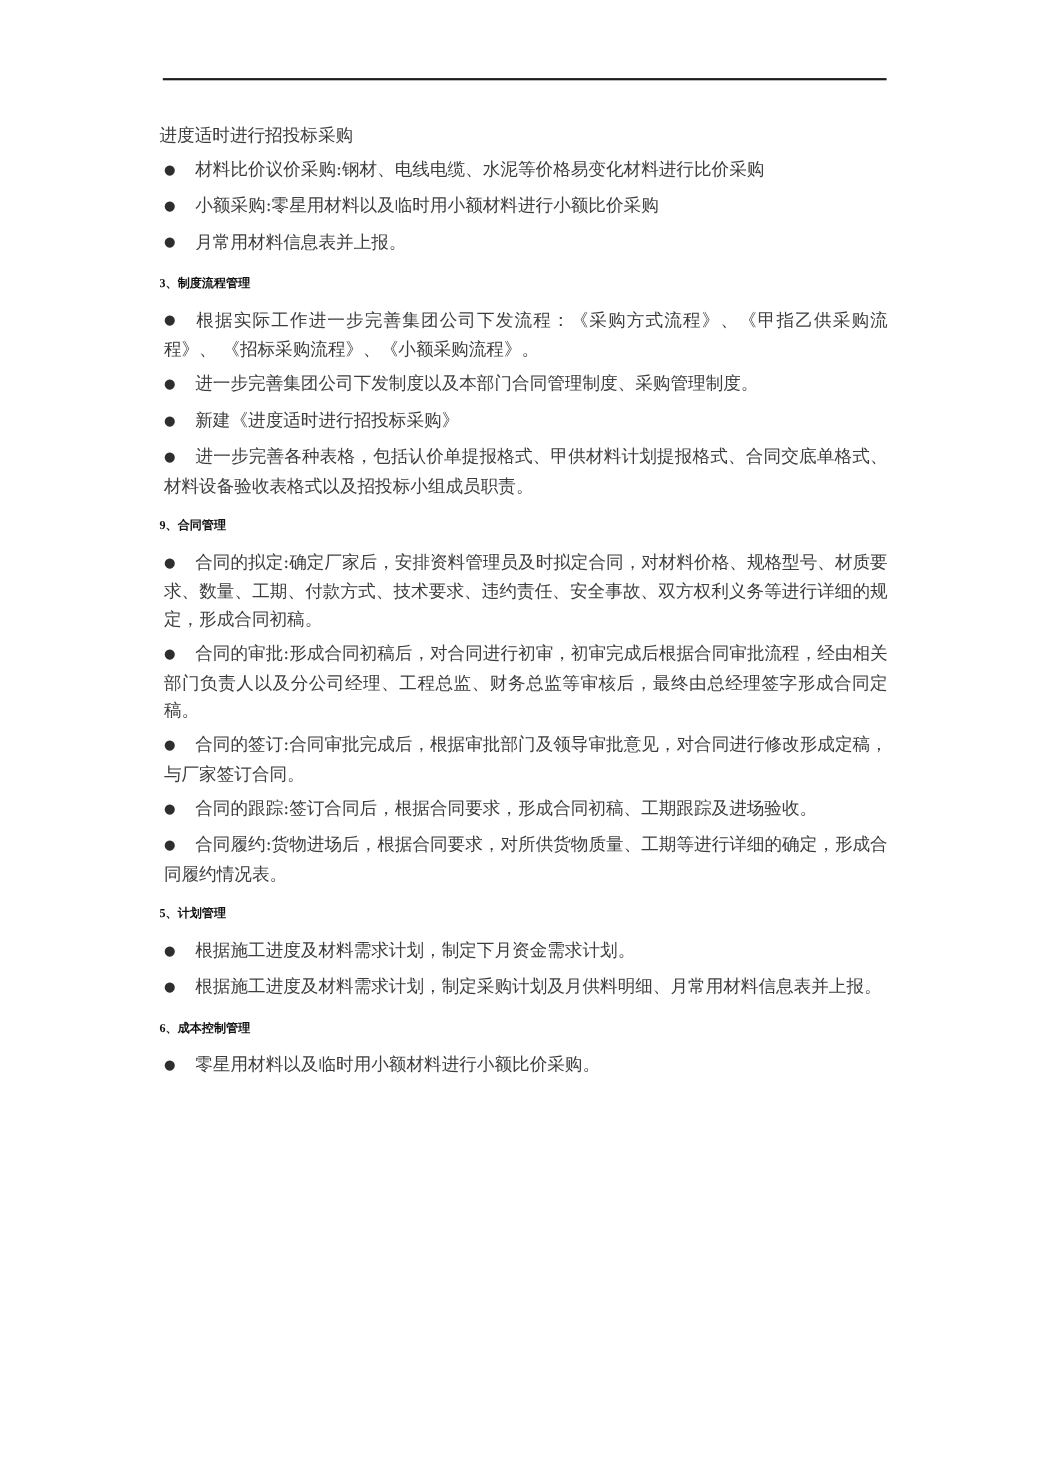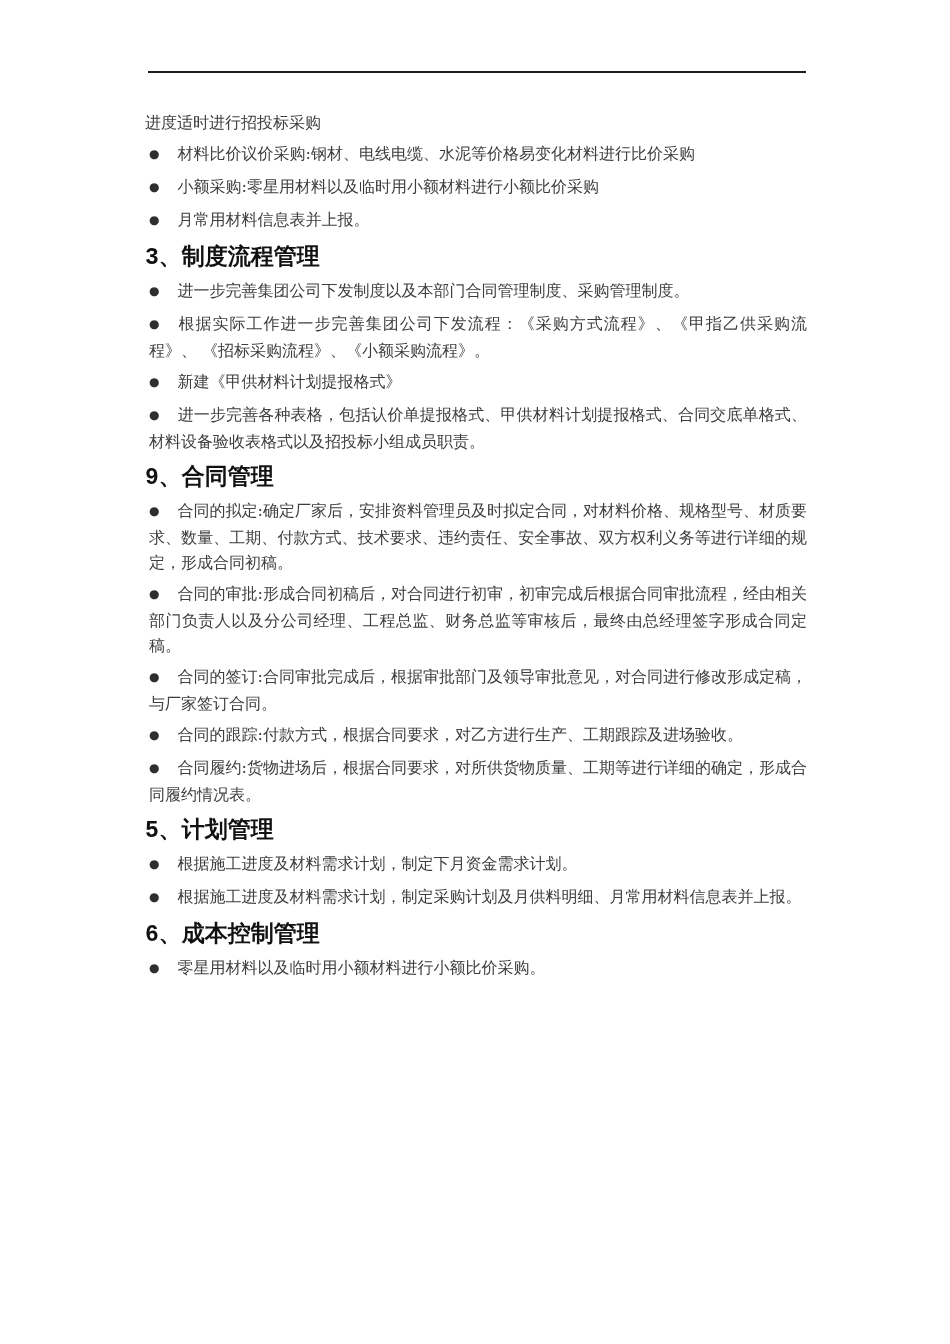--- a/index.html
+++ b/index.html
@@ -41,22 +41,22 @@
   }
   .bullet-mark {
     display: inline-block;
     font-size: 12px;
     color: #2e2e2e;
     margin-right: 18px;
     transform: translateY(-1px);
     font-family: "DejaVu Sans", sans-serif;
   }
   .heading {
-    font-family: Liberation Mono, monospace;
-    font-size: 23px;
+    font-family: Liberation Serif, serif;
+    font-size: 11px;
     font-weight: bold;
     color: #111111;
     margin: 12px 0 8px 0;
     line-height: 24px;
     text-align: left;
   }
   .footer-artifact {
     position: absolute;
     left: 147px;
     top: 1254px;
@@ -70,29 +70,29 @@
 <body>
 
 <div class="page">
   <div class="header-rule"></div>
   <div class="content">
       <p class="para">进度适时进行招投标采购</p>
       <p class="bullet"><span class="bullet-mark">●</span><span class="bullet-text">材料比价议价采购:钢材、电线电缆、水泥等价格易变化材料进行比价采购</span></p>
       <p class="bullet"><span class="bullet-mark">●</span><span class="bullet-text">小额采购:零星用材料以及临时用小额材料进行小额比价采购</span></p>
       <p class="bullet"><span class="bullet-mark">●</span><span class="bullet-text">月常用材料信息表并上报。</span></p>
       <h2 class="heading">3、制度流程管理</h2>
+      <p class="bullet"><span class="bullet-mark">●</span><span class="bullet-text">根据实际工作进一步完善集团公司下发流程：《采购方式流程》、《甲指乙供采购流程》、 《招标采购流程》、《小额采购流程》。</span></p>
       <p class="bullet"><span class="bullet-mark">●</span><span class="bullet-text">进一步完善集团公司下发制度以及本部门合同管理制度、采购管理制度。</span></p>
-      <p class="bullet"><span class="bullet-mark">●</span><span class="bullet-text">根据实际工作进一步完善集团公司下发流程：《采购方式流程》、《甲指乙供采购流程》、 《招标采购流程》、《小额采购流程》。</span></p>
-      <p class="bullet"><span class="bullet-mark">●</span><span class="bullet-text">新建《甲供材料计划提报格式》</span></p>
+      <p class="bullet"><span class="bullet-mark">●</span><span class="bullet-text">新建《进度适时进行招投标采购》</span></p>
       <p class="bullet"><span class="bullet-mark">●</span><span class="bullet-text">进一步完善各种表格，包括认价单提报格式、甲供材料计划提报格式、合同交底单格式、材料设备验收表格式以及招投标小组成员职责。</span></p>
       <h2 class="heading">9、合同管理</h2>
       <p class="bullet"><span class="bullet-mark">●</span><span class="bullet-text">合同的拟定:确定厂家后，安排资料管理员及时拟定合同，对材料价格、规格型号、材质要求、数量、工期、付款方式、技术要求、违约责任、安全事故、双方权利义务等进行详细的规定，形成合同初稿。</span></p>
       <p class="bullet"><span class="bullet-mark">●</span><span class="bullet-text">合同的审批:形成合同初稿后，对合同进行初审，初审完成后根据合同审批流程，经由相关部门负责人以及分公司经理、工程总监、财务总监等审核后，最终由总经理签字形成合同定稿。</span></p>
       <p class="bullet"><span class="bullet-mark">●</span><span class="bullet-text">合同的签订:合同审批完成后，根据审批部门及领导审批意见，对合同进行修改形成定稿，与厂家签订合同。</span></p>
-      <p class="bullet"><span class="bullet-mark">●</span><span class="bullet-text">合同的跟踪:付款方式，根据合同要求，对乙方进行生产、工期跟踪及进场验收。</span></p>
+      <p class="bullet"><span class="bullet-mark">●</span><span class="bullet-text">合同的跟踪:签订合同后，根据合同要求，形成合同初稿、工期跟踪及进场验收。</span></p>
       <p class="bullet"><span class="bullet-mark">●</span><span class="bullet-text">合同履约:货物进场后，根据合同要求，对所供货物质量、工期等进行详细的确定，形成合同履约情况表。</span></p>
       <h2 class="heading">5、计划管理</h2>
       <p class="bullet"><span class="bullet-mark">●</span><span class="bullet-text">根据施工进度及材料需求计划，制定下月资金需求计划。</span></p>
       <p class="bullet"><span class="bullet-mark">●</span><span class="bullet-text">根据施工进度及材料需求计划，制定采购计划及月供料明细、月常用材料信息表并上报。</span></p>
       <h2 class="heading">6、成本控制管理</h2>
       <p class="bullet"><span class="bullet-mark">●</span><span class="bullet-text">零星用材料以及临时用小额材料进行小额比价采购。</span></p>
     </div>
   <div class="footer-artifact">·····</div>
 </div>
 

